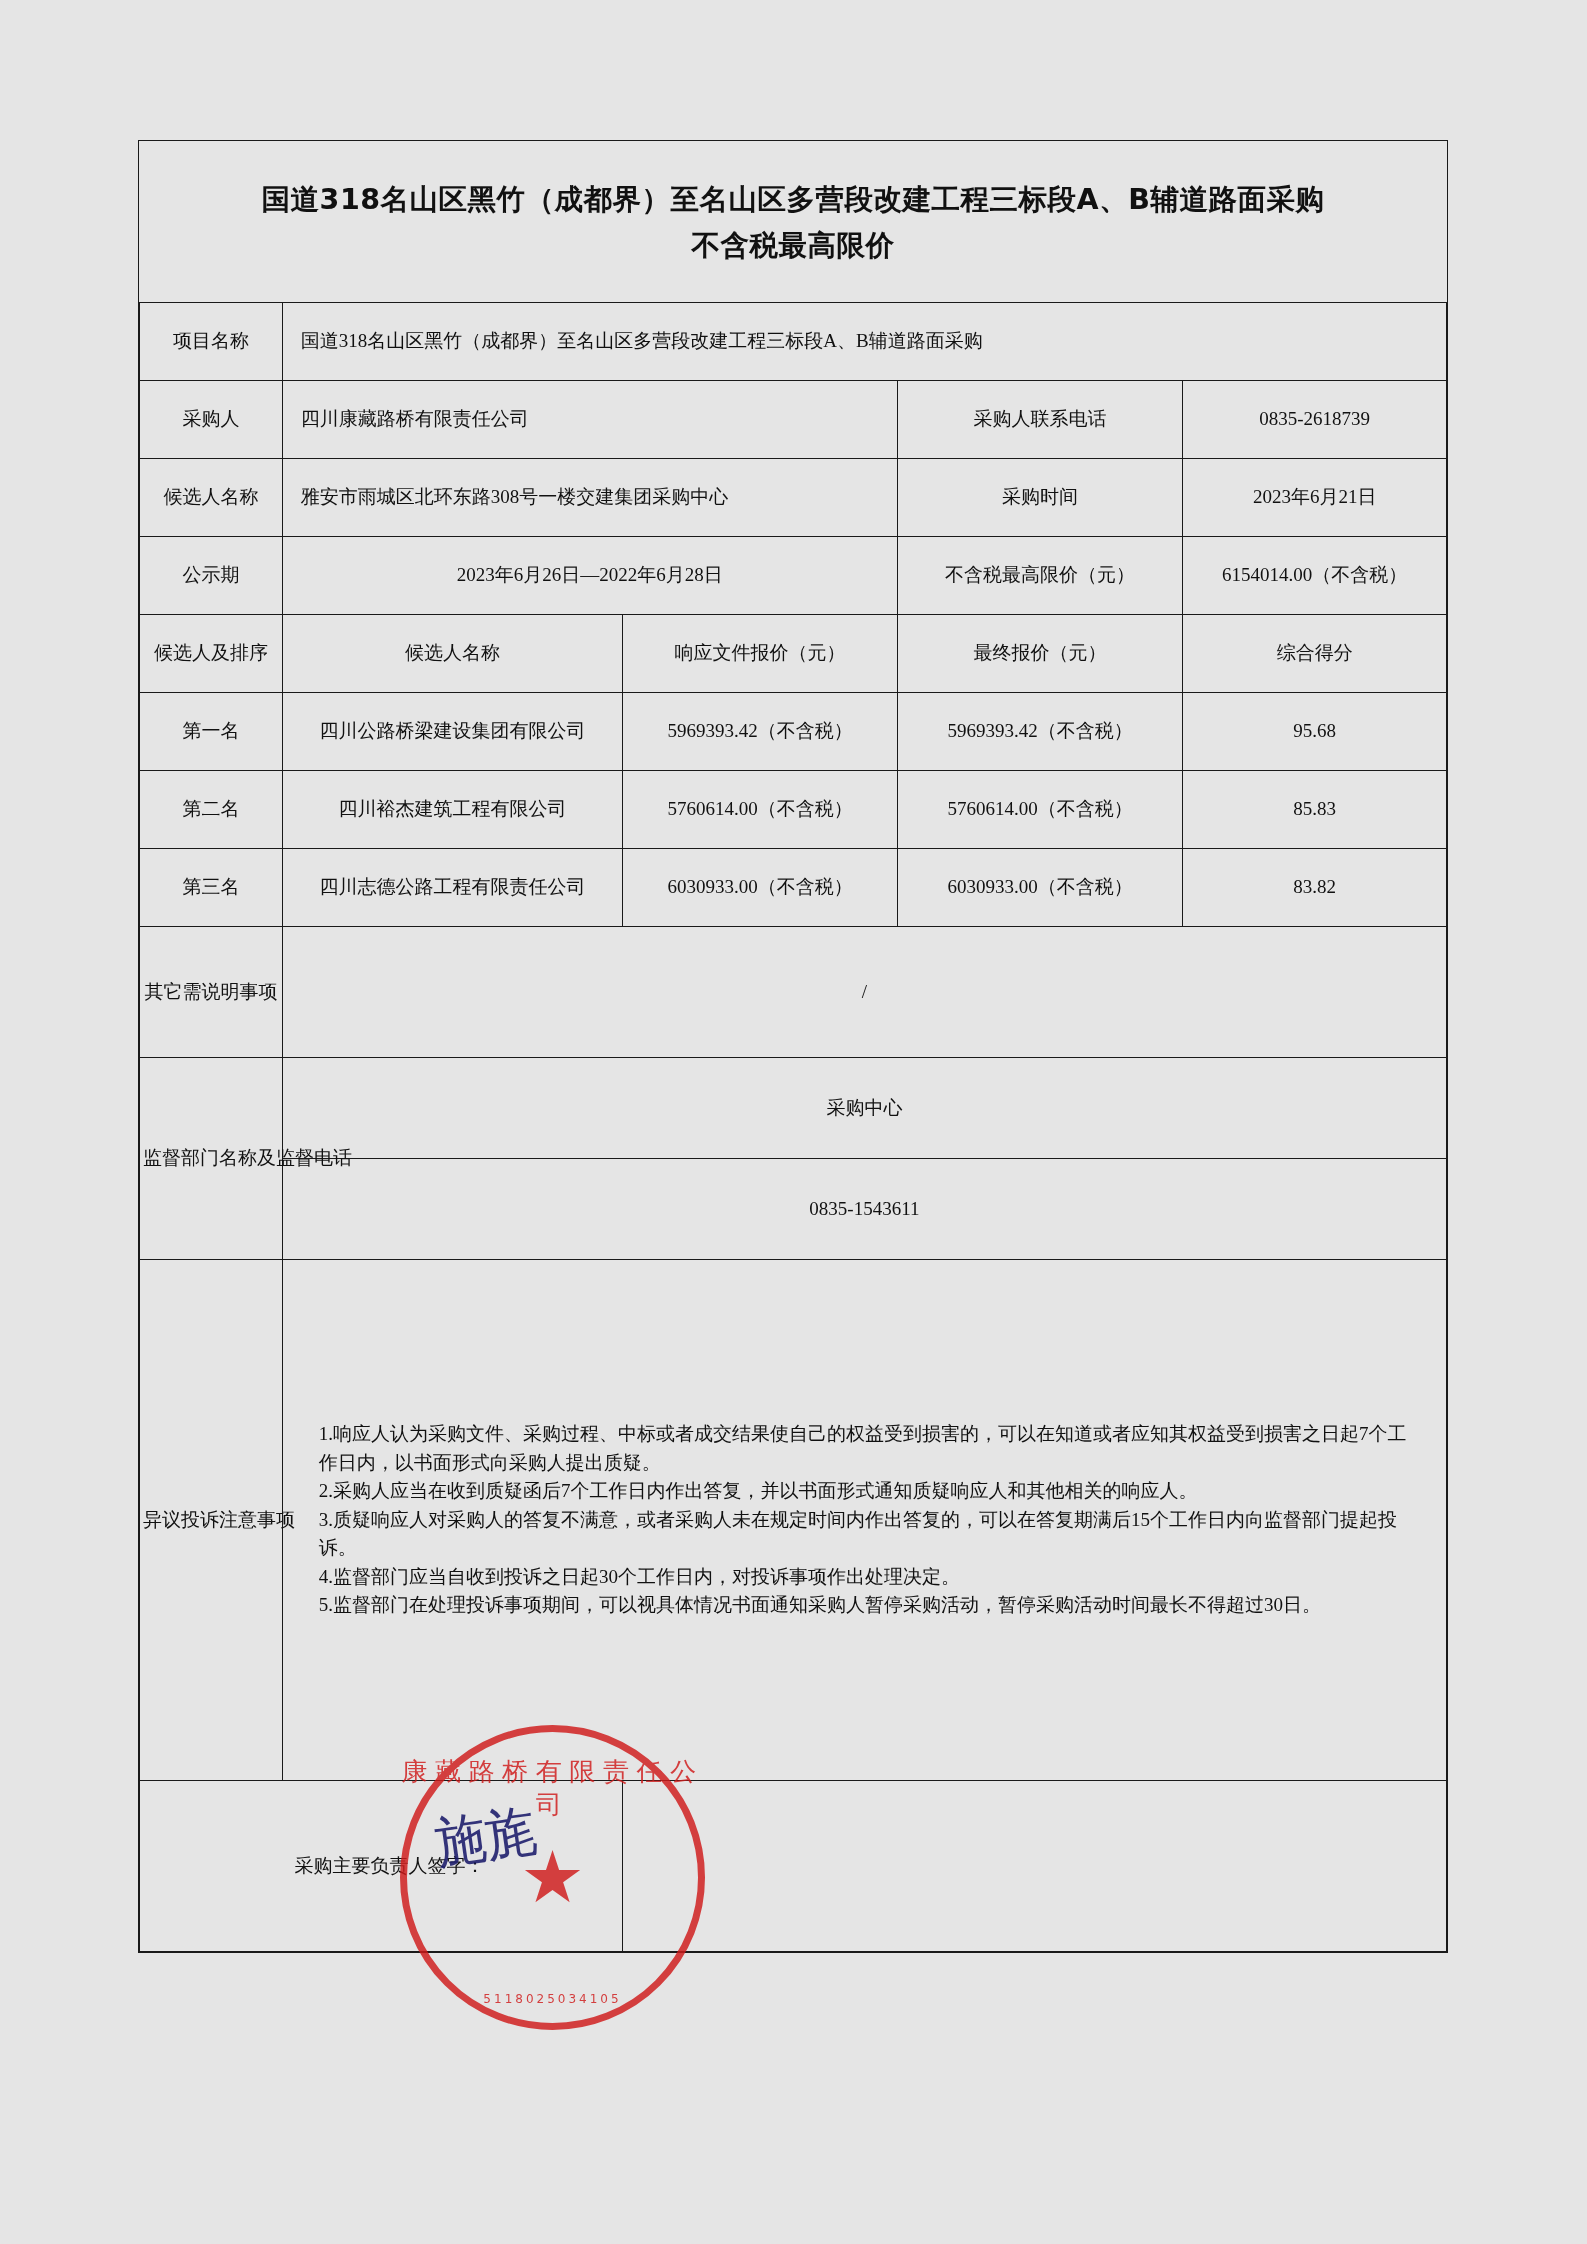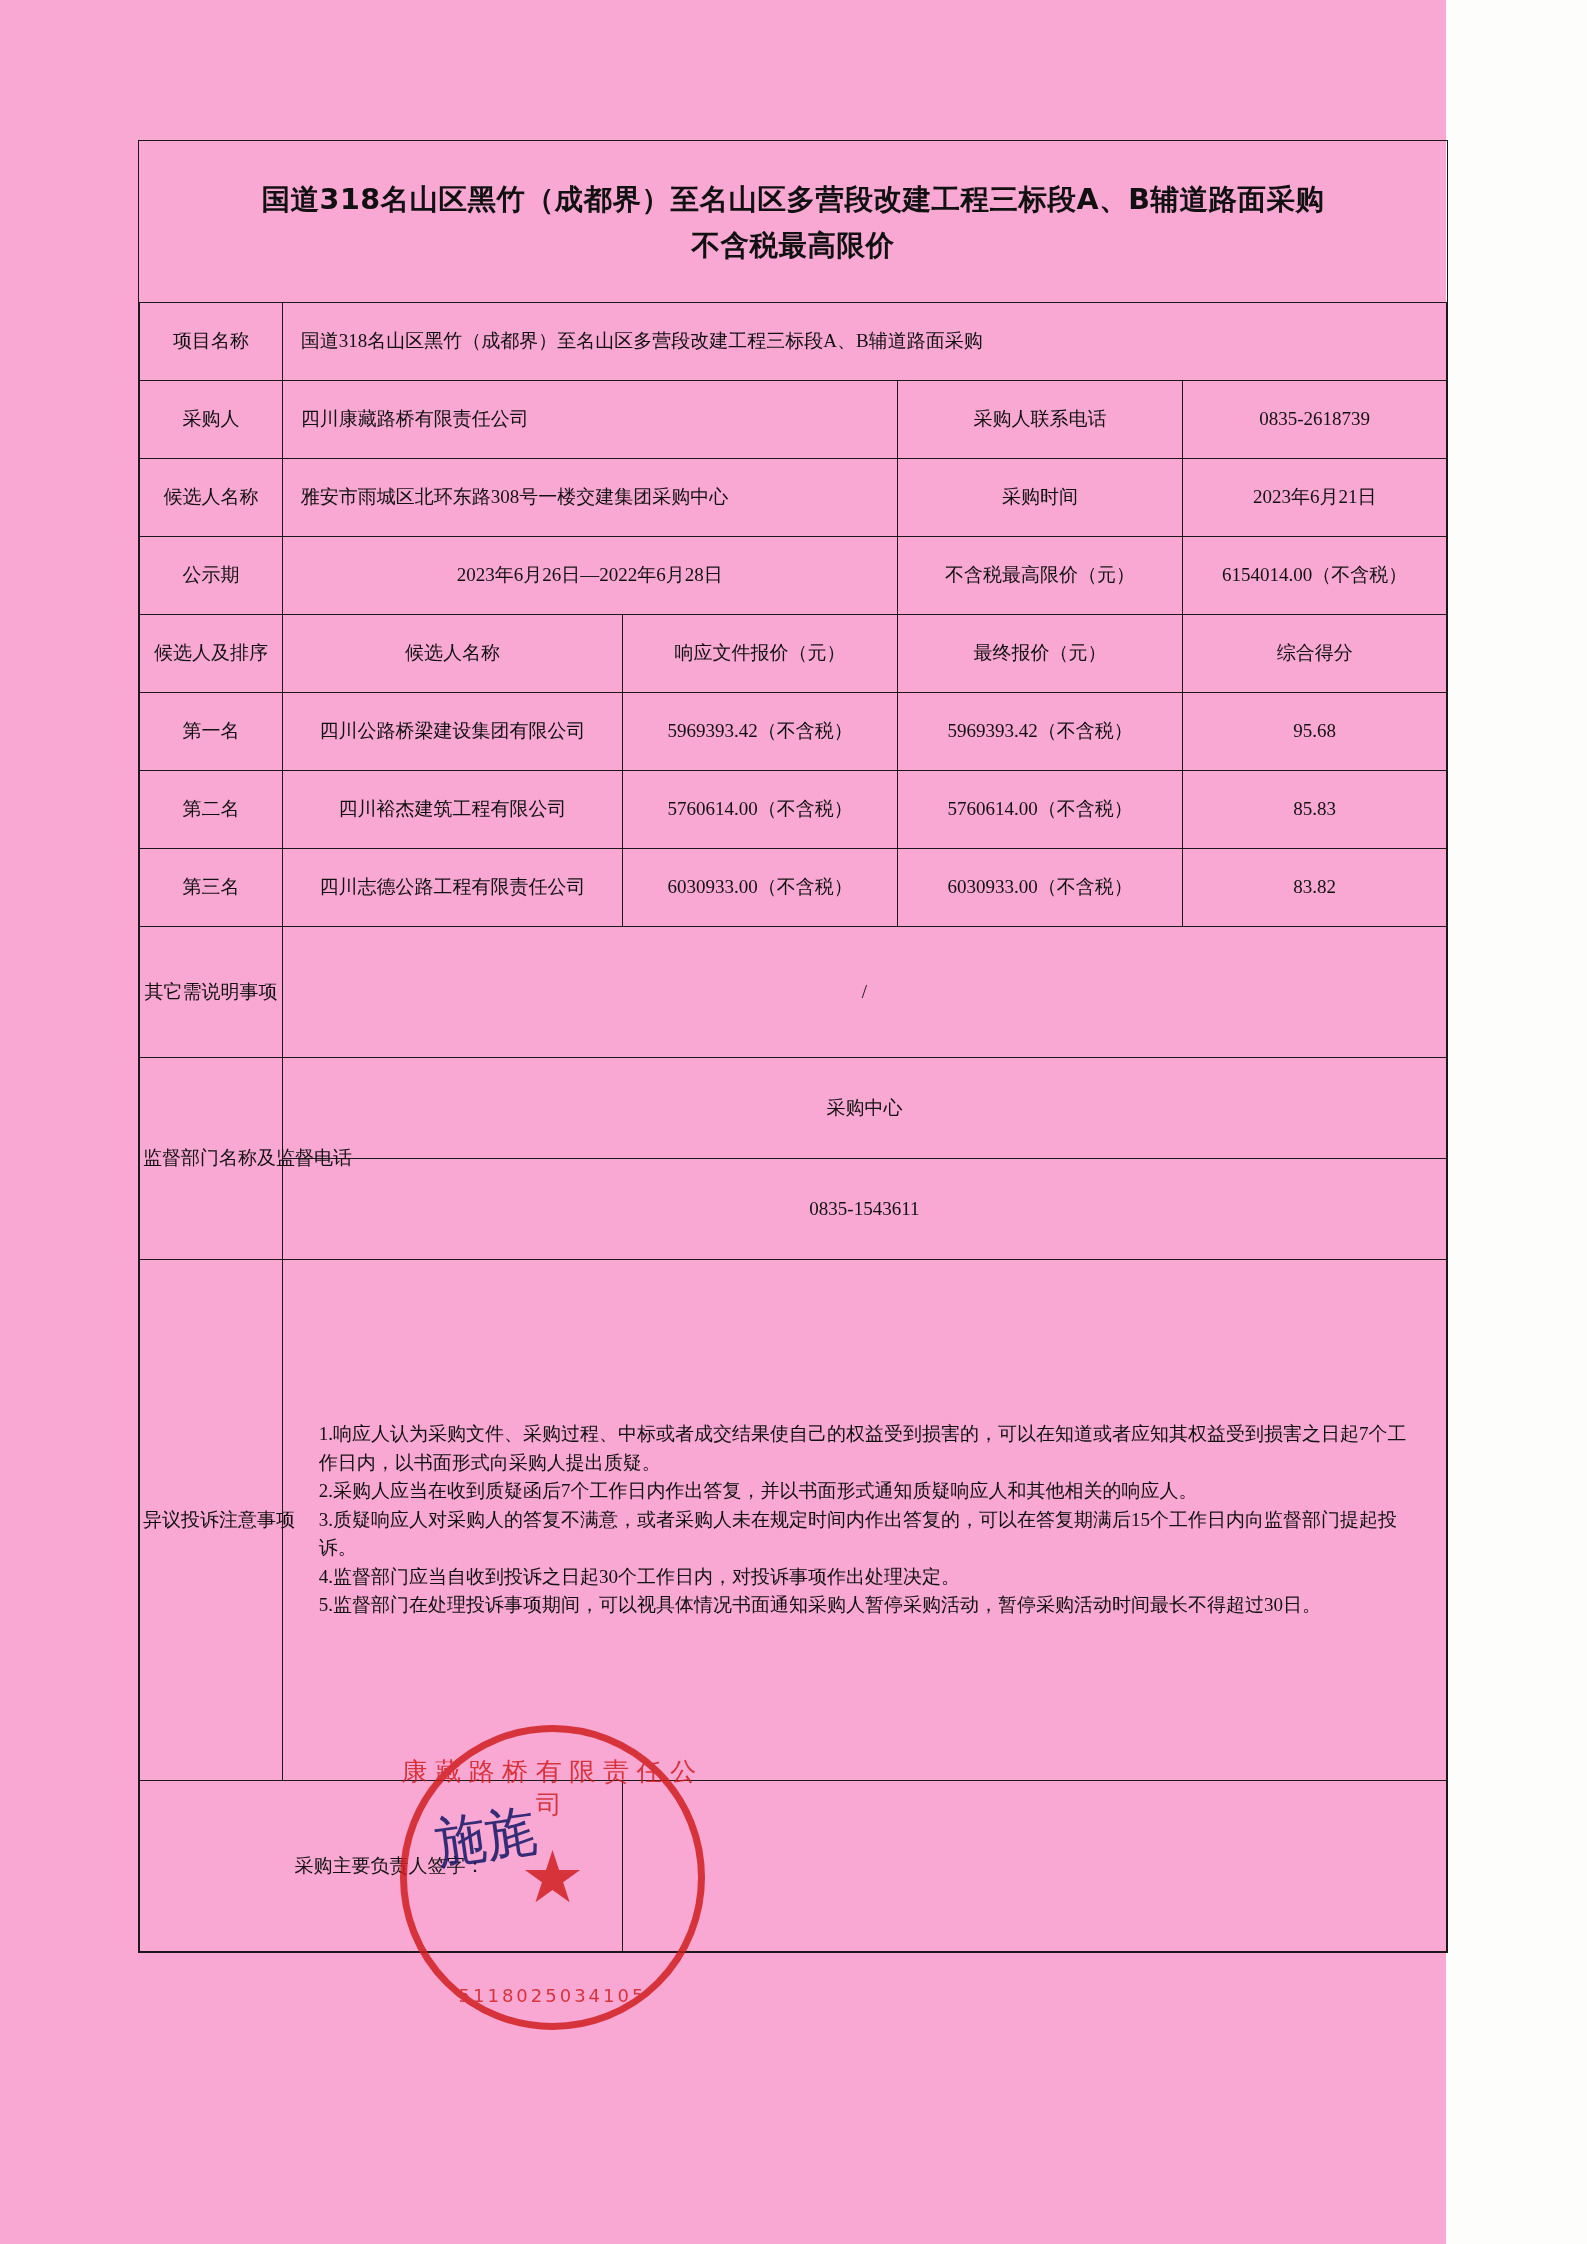--- a/index.html
+++ b/index.html
@@ -11,23 +11,23 @@
     width: 1587px;
     height: 2244px;
     font-family: "Liberation Serif", "DejaVu Serif", serif;
     color: #111;
     position: relative;
     overflow: hidden;
   }
   .page {
     position: absolute;
     left: 0; top: 0;
-    width: 1446px;
+    width: 1587px;
     height: 2244px;
-    background: #f9a8d4;
+    background: #e5e5e5;
   }
   .doc {
     position: absolute;
     left: 138px;
     top: 140px;
     width: 1310px;
     border: 1.5px solid #1a1a1a;
     box-sizing: border-box;
   }
   table.maintable {
@@ -128,21 +128,21 @@
     letter-spacing: 7px;
     font-family: "DejaVu Sans", "Liberation Sans", sans-serif;
     transform: scaleX(1.05);
   }
   .stamp .stamp-text-bottom {
     position: absolute;
     left: 0; bottom: 24px;
     width: 100%;
     text-align: center;
     color: #d01a1a;
-    font-size: 18px;
+    font-size: 12px;
     letter-spacing: 3px;
     font-family: "DejaVu Sans", "Liberation Sans", sans-serif;
   }
   .signature {
     position: absolute;
     left: 430px;
     top: 1800px;
     color: #1b1b6b;
     font-size: 56px;
     font-family: "DejaVu Serif", serif;

